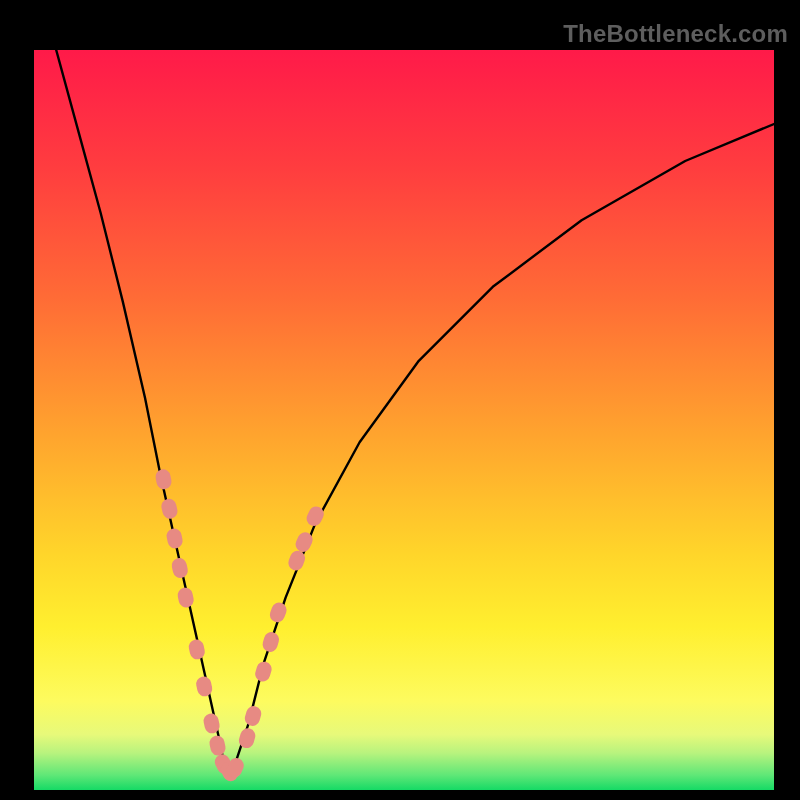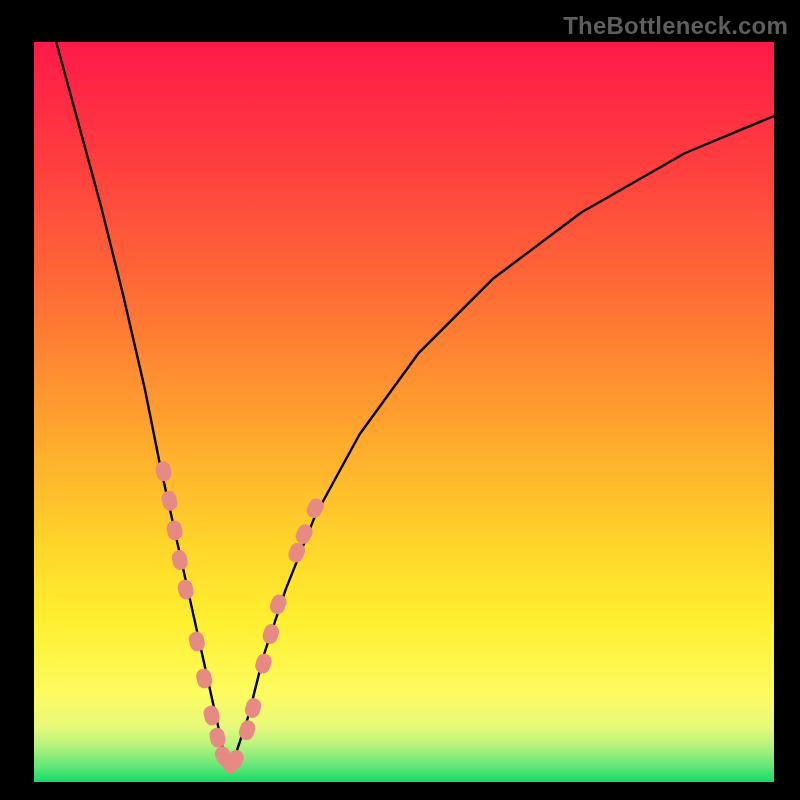--- a/index.html
+++ b/index.html
@@ -6,21 +6,21 @@
     margin: 0;
     padding: 0;
     width: 800px;
     height: 800px;
     background: #000;
     overflow: hidden;
   }
   .frame {
     position: absolute;
     left: 0;
-    top: 8px;
+    top: 16px;
     width: 800px;
     height: 624px;
     background: #000;
   }
   .plot {
     position: absolute;
     left: 34px;
     top: 34px;
     width: 740px;
     height: 740px;

